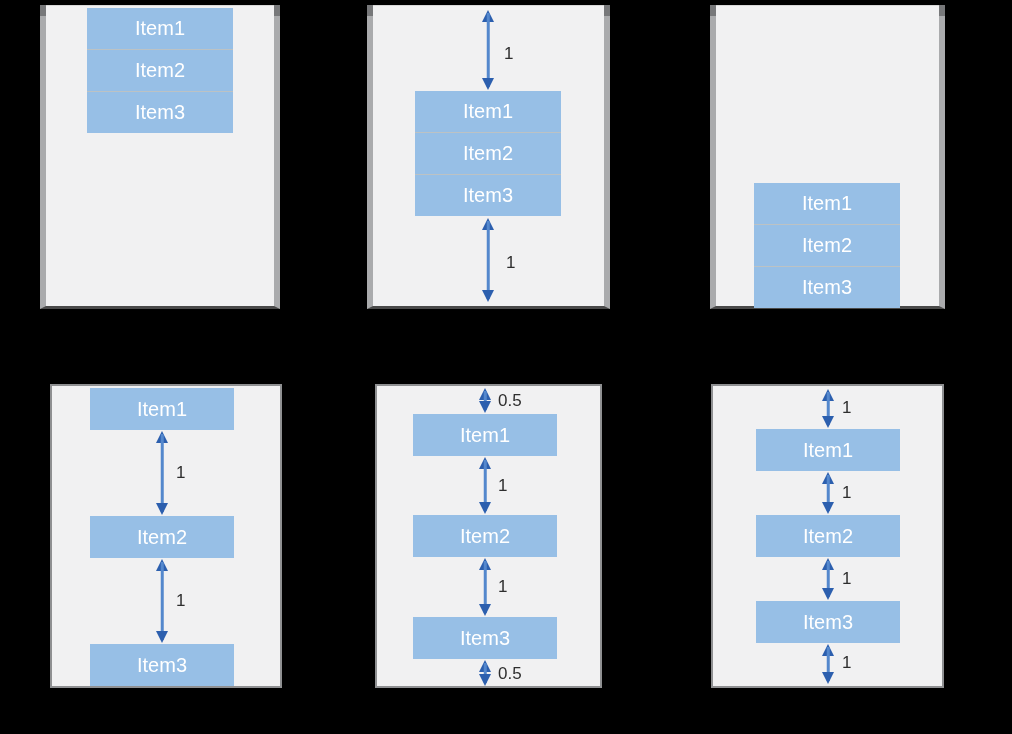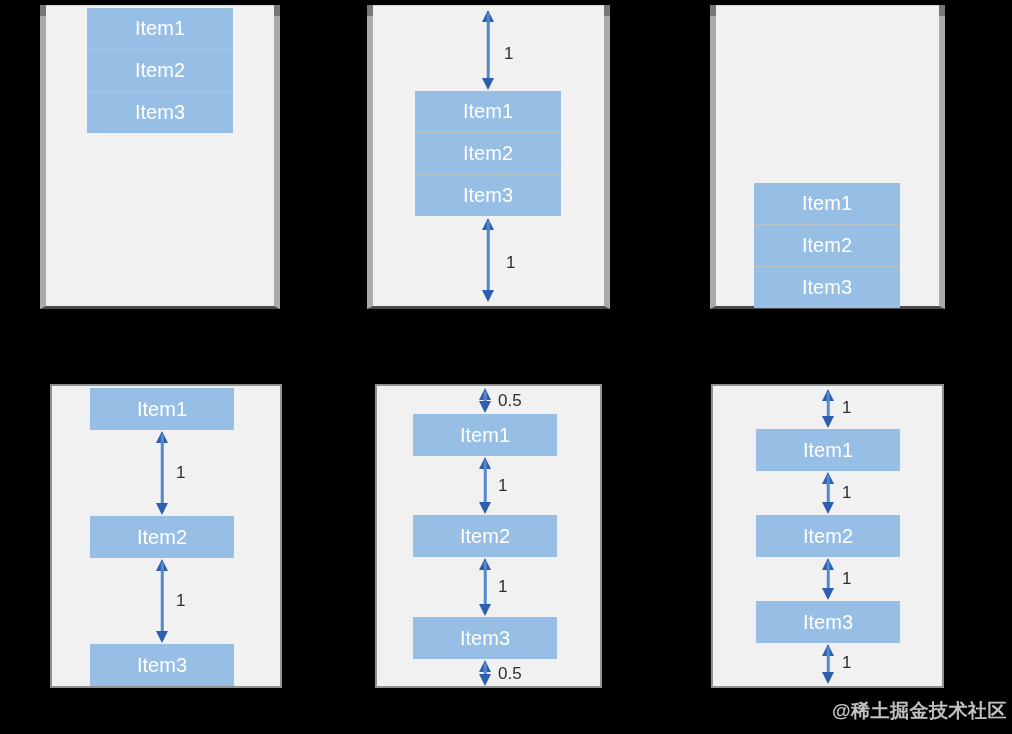--- a/index.html
+++ b/index.html
@@ -143,15 +143,14 @@
       <span class="shaft"></span>
     </div>
     <span class="ratio" style="left:129px;top:183px;">1</span>
     <div class="bitem" style="left:43px;top:215px;">Item3</div>
     <div class="varrow" style="left:109px;top:258px;height:40px;">
       <span class="shaft"></span>
     </div>
     <span class="ratio" style="left:129px;top:267px;">1</span>
   </div>
 
-  <div class="watermark">@稀土掘金技术社区</div>
 
 </div>
 
 </body></html>

